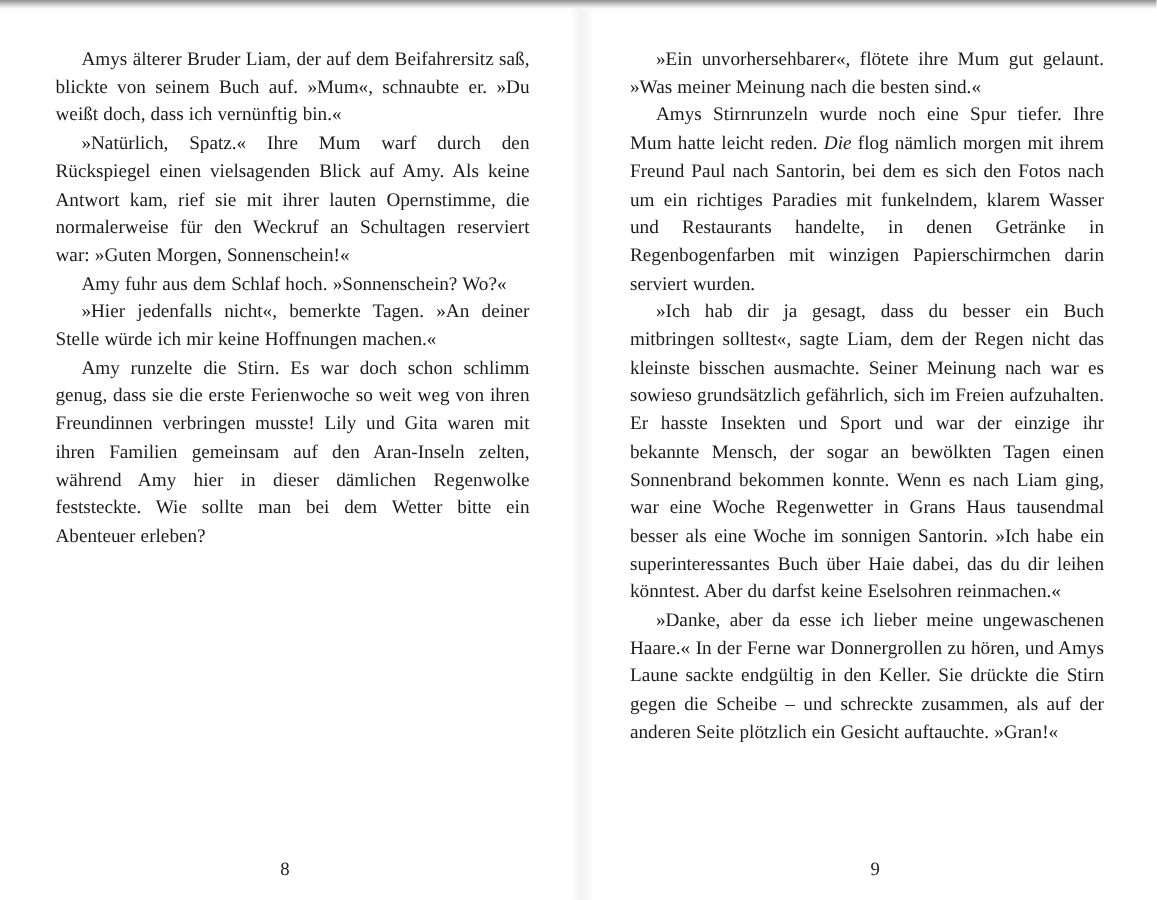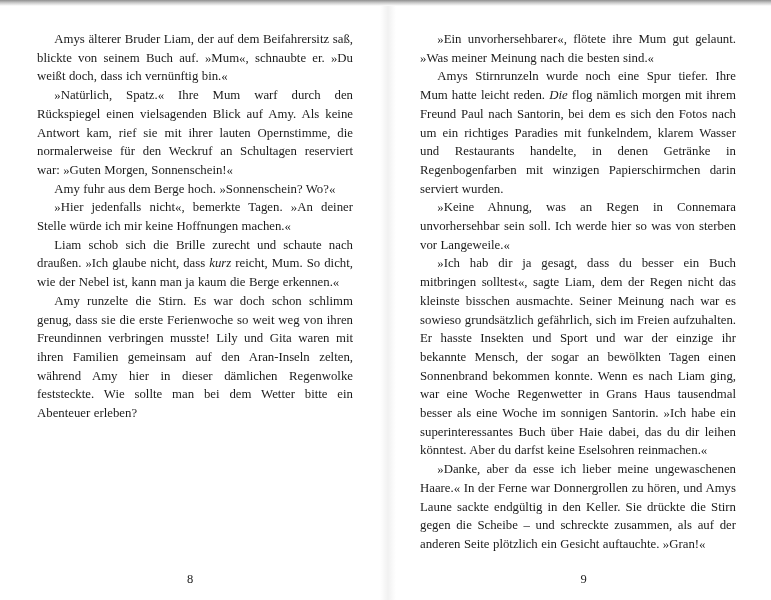--- a/index.html
+++ b/index.html
@@ -64,34 +64,32 @@
 <body>
 
 <div class="scan-edge"></div>
 
 <div class="spread">
 
   <div class="page page-left" lang="de">
     <div class="text-block">
         <p class="para"><span>Amys älterer Bruder Liam, der auf dem Beifahrersitz saß, blickte von seinem Buch auf. »Mum«, schnaubte er. »Du weißt doch, dass ich vernünftig bin.«</span></p>
         <p class="para"><span>»Natürlich, Spatz.« Ihre Mum warf durch den Rückspiegel einen vielsagenden Blick auf Amy. Als keine Antwort kam, rief sie mit ihrer lauten Opernstimme, die normalerweise für den Weckruf an Schultagen reserviert war: »Guten Morgen, Sonnenschein!«</span></p>
-        <p class="para"><span>Amy fuhr aus dem Berge hoch. »Sonnenschein? Wo?«</span></p>
+        <p class="para"><span>Amy fuhr aus dem Schlaf hoch. »Sonnenschein? Wo?«</span></p>
         <p class="para"><span>»Hier jedenfalls nicht«, bemerkte Tagen. »An deiner Stelle würde ich mir keine Hoffnungen machen.«</span></p>
-        <p class="para"><span>Liam schob sich die Brille zurecht und schaute nach draußen. »Ich glaube nicht, dass </span><i>kurz</i><span> reicht, Mum. So dicht, wie der Nebel ist, kann man ja kaum die Berge erkennen.«</span></p>
         <p class="para"><span>Amy runzelte die Stirn. Es war doch schon schlimm genug, dass sie die erste Ferienwoche so weit weg von ihren Freundinnen verbringen musste! Lily und Gita waren mit ihren Familien gemeinsam auf den Aran-Inseln zelten, während Amy hier in dieser dämlichen Regenwolke feststeckte. Wie sollte man bei dem Wetter bitte ein Abenteuer erleben?</span></p>
       </div>
     <div class="page-number">8</div>
   </div>
 
   <div class="gutter"></div>
 
   <div class="page page-right" lang="de">
     <div class="text-block">
         <p class="para"><span>»Ein unvorhersehbarer«, flötete ihre Mum gut gelaunt. »Was meiner Meinung nach die besten sind.«</span></p>
         <p class="para"><span>Amys Stirnrunzeln wurde noch eine Spur tiefer. Ihre Mum hatte leicht reden. </span><i>Die</i><span> flog nämlich morgen mit ihrem Freund Paul nach Santorin, bei dem es sich den Fotos nach um ein richtiges Paradies mit funkelndem, klarem Wasser und Restaurants handelte, in denen Getränke in Regenbogenfarben mit winzigen Papierschirmchen darin serviert wurden.</span></p>
-        <p class="para"><span>»Keine Ahnung, was an Regen in Connemara unvorhersehbar sein soll. Ich werde hier so was von sterben vor Langeweile.«</span></p>
         <p class="para"><span>»Ich hab dir ja gesagt, dass du besser ein Buch mitbringen solltest«, sagte Liam, dem der Regen nicht das kleinste bisschen ausmachte. Seiner Meinung nach war es sowieso grundsätzlich gefährlich, sich im Freien aufzuhalten. Er hasste Insekten und Sport und war der einzige ihr bekannte Mensch, der sogar an bewölkten Tagen einen Sonnenbrand bekommen konnte. Wenn es nach Liam ging, war eine Woche Regenwetter in Grans Haus tausendmal besser als eine Woche im sonnigen Santorin. »Ich habe ein superinteressantes Buch über Haie dabei, das du dir leihen könntest. Aber du darfst keine Eselsohren reinmachen.«</span></p>
         <p class="para"><span>»Danke, aber da esse ich lieber meine ungewaschenen Haare.« In der Ferne war Donnergrollen zu hören, und Amys Laune sackte endgültig in den Keller. Sie drückte die Stirn gegen die Scheibe – und schreckte zusammen, als auf der anderen Seite plötzlich ein Gesicht auftauchte. »Gran!«</span></p>
       </div>
     <div class="page-number">9</div>
   </div>
 
 </div>
 
 </body></html>

